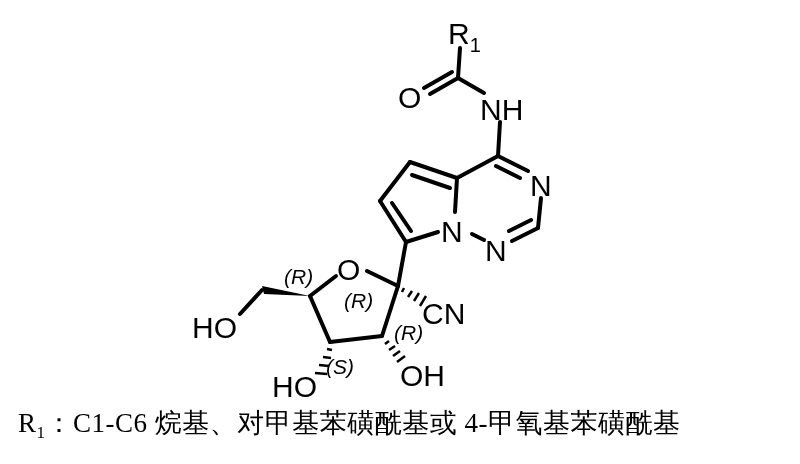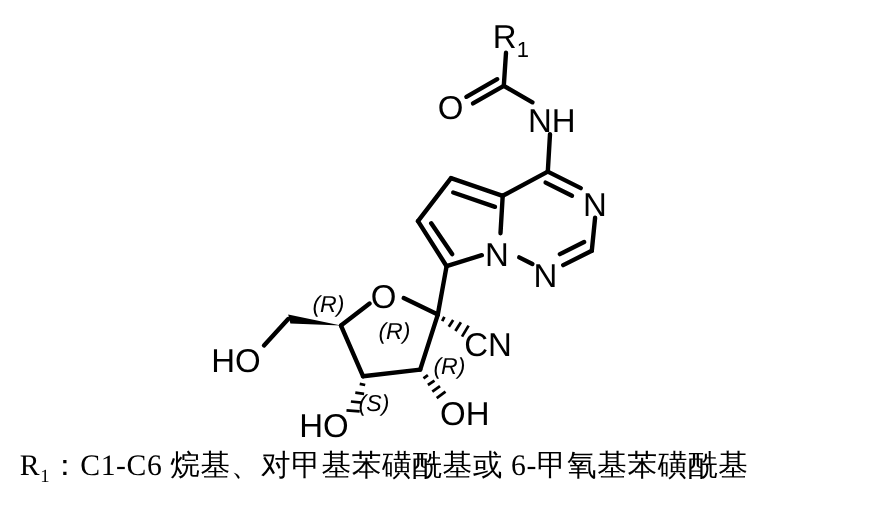--- a/index.html
+++ b/index.html
@@ -94,14 +94,14 @@
     <text class="atom" x="400" y="370">OH</text>
 
     <text class="stereo" x="284" y="268">(R)</text>
     <text class="stereo" x="344" y="292">(R)</text>
     <text class="stereo" x="394" y="324">(R)</text>
     <text class="stereo" x="326" y="358">(S)</text>
   </svg>
 </div>
 
 <div class="caption">
-  <span class="r1"><span>R</span><sub>1</sub></span><span>：</span><span>C1-C6 烷基、对甲基苯磺酰基或 6-甲氧基苯磺酰基</span>
+  <span class="r1"><span>R</span><sub>1</sub></span><span>：</span><span>C1-C6 烷基、对甲基苯磺酰基或 4-甲氧基苯磺酰基</span>
 </div>
 
 </body></html>

